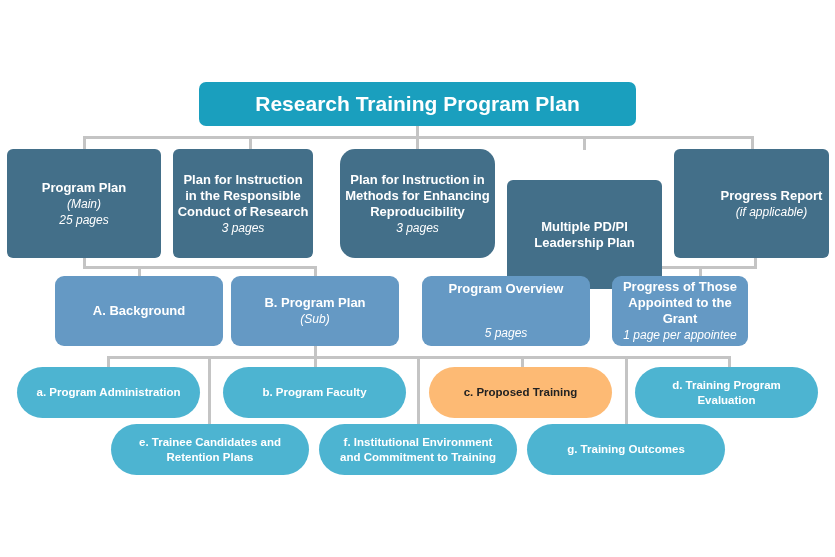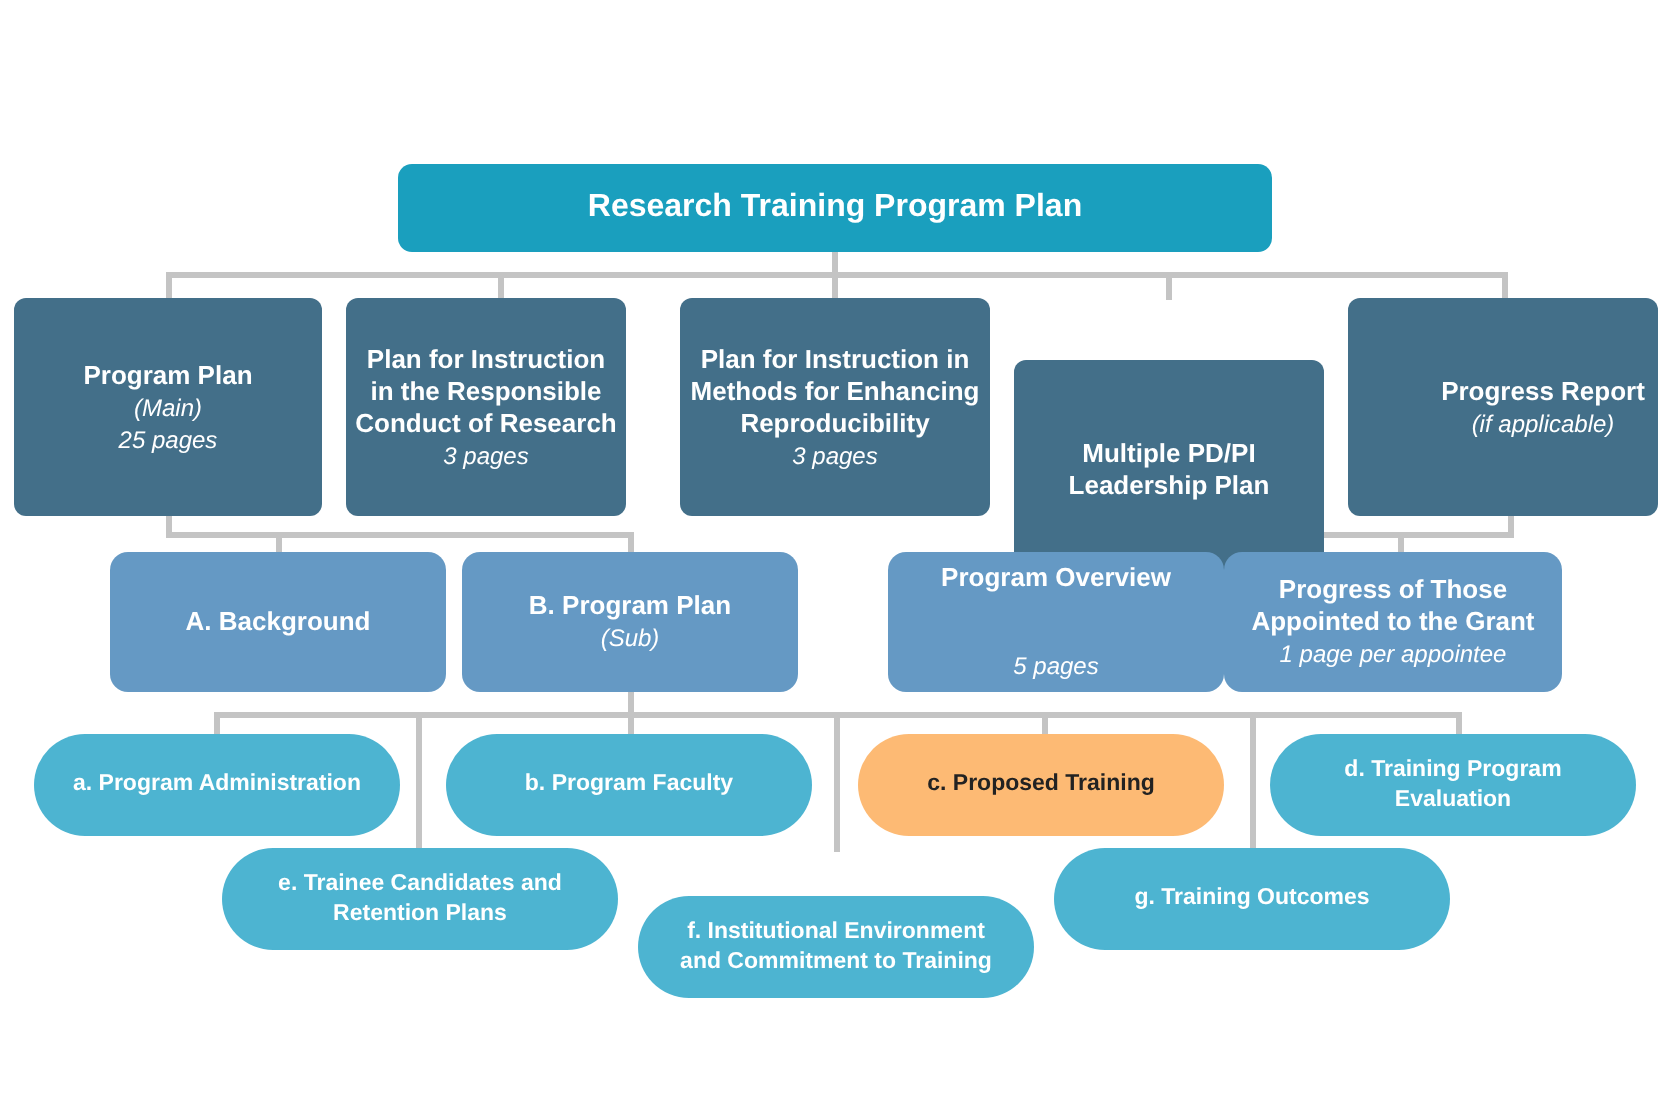--- a/index.html
+++ b/index.html
@@ -1,19 +1,19 @@
 <!DOCTYPE html>
 <html><head>
 <meta charset="utf-8">
 <style>
   html,body{margin:0;padding:0;background:#ffffff;}
   body{width:835px;height:557px;position:relative;overflow:hidden;font-family:"Liberation Sans",sans-serif;}
   .line{position:absolute;background:#c4c4c4;}
   .box{position:absolute;display:flex;flex-direction:column;align-items:center;justify-content:center;text-align:center;box-sizing:border-box;color:#ffffff;}
-  .title{left:199px;top:82px;width:437px;height:44px;background:#1a9fbe;border-radius:7px;font-size:16px;font-weight:bold;color:#ffffff;}
+  .title{left:199px;top:82px;width:437px;height:44px;background:#1a9fbe;border-radius:7px;font-size:21px;font-weight:bold;color:#ffffff;}
   .l1{top:149px;height:109px;background:#436f89;border-radius:6px;font-size:13px;font-weight:bold;line-height:16px;padding:0 4px;}
   .l2{top:276px;height:70px;background:#6599c4;border-radius:9px;font-size:13px;font-weight:bold;line-height:16px;padding:0 4px;}
   .l3{height:51px;background:#4db4d1;border-radius:26px;font-size:11.5px;font-weight:bold;line-height:15px;padding:0 14px;}
   .l3.hl{background:#fdba74;color:#222222;}
   .sub{font-style:italic;font-weight:normal;font-size:12px;line-height:16px;}
 </style>
 </head>
 <body>
 
 <div class="line" style="left:416px;top:126px;width:3px;height:12px;"></div>
@@ -49,61 +49,61 @@
 
 <div class="box l1" style="left:7px;width:154px;">
   <span>Program Plan</span>
   <span class="sub">(Main)</span>
   <span class="sub">25 pages</span>
 </div>
 <div class="box l1" style="left:173px;width:140px;">
   <span>Plan for Instruction in the Responsible Conduct of Research</span>
   <span class="sub">3 pages</span>
 </div>
-<div class="box l1" style="left:340px;width:155px;">
+<div class="box l1" style="left:340px;width:155px;border-radius:15px;">
   <span>Plan for Instruction in Methods for Enhancing Reproducibility</span>
   <span class="sub">3 pages</span>
 </div>
 <div class="box l1" style="left:507px;width:155px;margin-top:31px;">
   <span>Multiple PD/PI Leadership Plan</span>
 </div>
 <div class="box l1" style="left:674px;width:155px;padding-left:44px;">
   <span>Progress Report</span>
   <span class="sub">(if applicable)</span>
 </div>
 
 <div class="box l2" style="left:55px;width:168px;">
   <span>A. Background</span>
 </div>
 <div class="box l2" style="left:231px;width:168px;">
   <span>B. Program Plan</span>
   <span class="sub">(Sub)</span>
 </div>
-<div class="box l2" style="left:444px;width:168px;gap:28px;">
+<div class="box l2" style="left:422px;width:168px;gap:28px;">
   <span>Program Overview</span>
   <span class="sub">5 pages</span>
 </div>
-<div class="box l2" style="left:612px;width:169px;">
+<div class="box l2" style="left:612px;width:136px;">
   <span>Progress of Those Appointed to the Grant</span>
   <span class="sub">1 page per appointee</span>
 </div>
 
 <div class="box l3" style="left:17px;top:367px;width:183px;">
   <span>a. Program Administration</span>
 </div>
 <div class="box l3" style="left:223px;top:367px;width:183px;">
   <span>b. Program Faculty</span>
 </div>
 <div class="box l3 hl" style="left:429px;top:367px;width:183px;">
   <span>c. Proposed Training</span>
 </div>
 <div class="box l3" style="left:635px;top:367px;width:183px;">
   <span>d. Training Program Evaluation</span>
 </div>
 <div class="box l3" style="left:111px;top:424px;width:198px;">
   <span>e. Trainee Candidates and Retention Plans</span>
 </div>
-<div class="box l3" style="left:319px;top:424px;width:198px;margin-top:24px;">
+<div class="box l3" style="left:319px;top:424px;width:198px;">
   <span>f. Institutional Environment and Commitment to Training</span>
 </div>
 <div class="box l3" style="left:527px;top:424px;width:198px;">
   <span>g. Training Outcomes</span>
 </div>
 
 </body></html>

